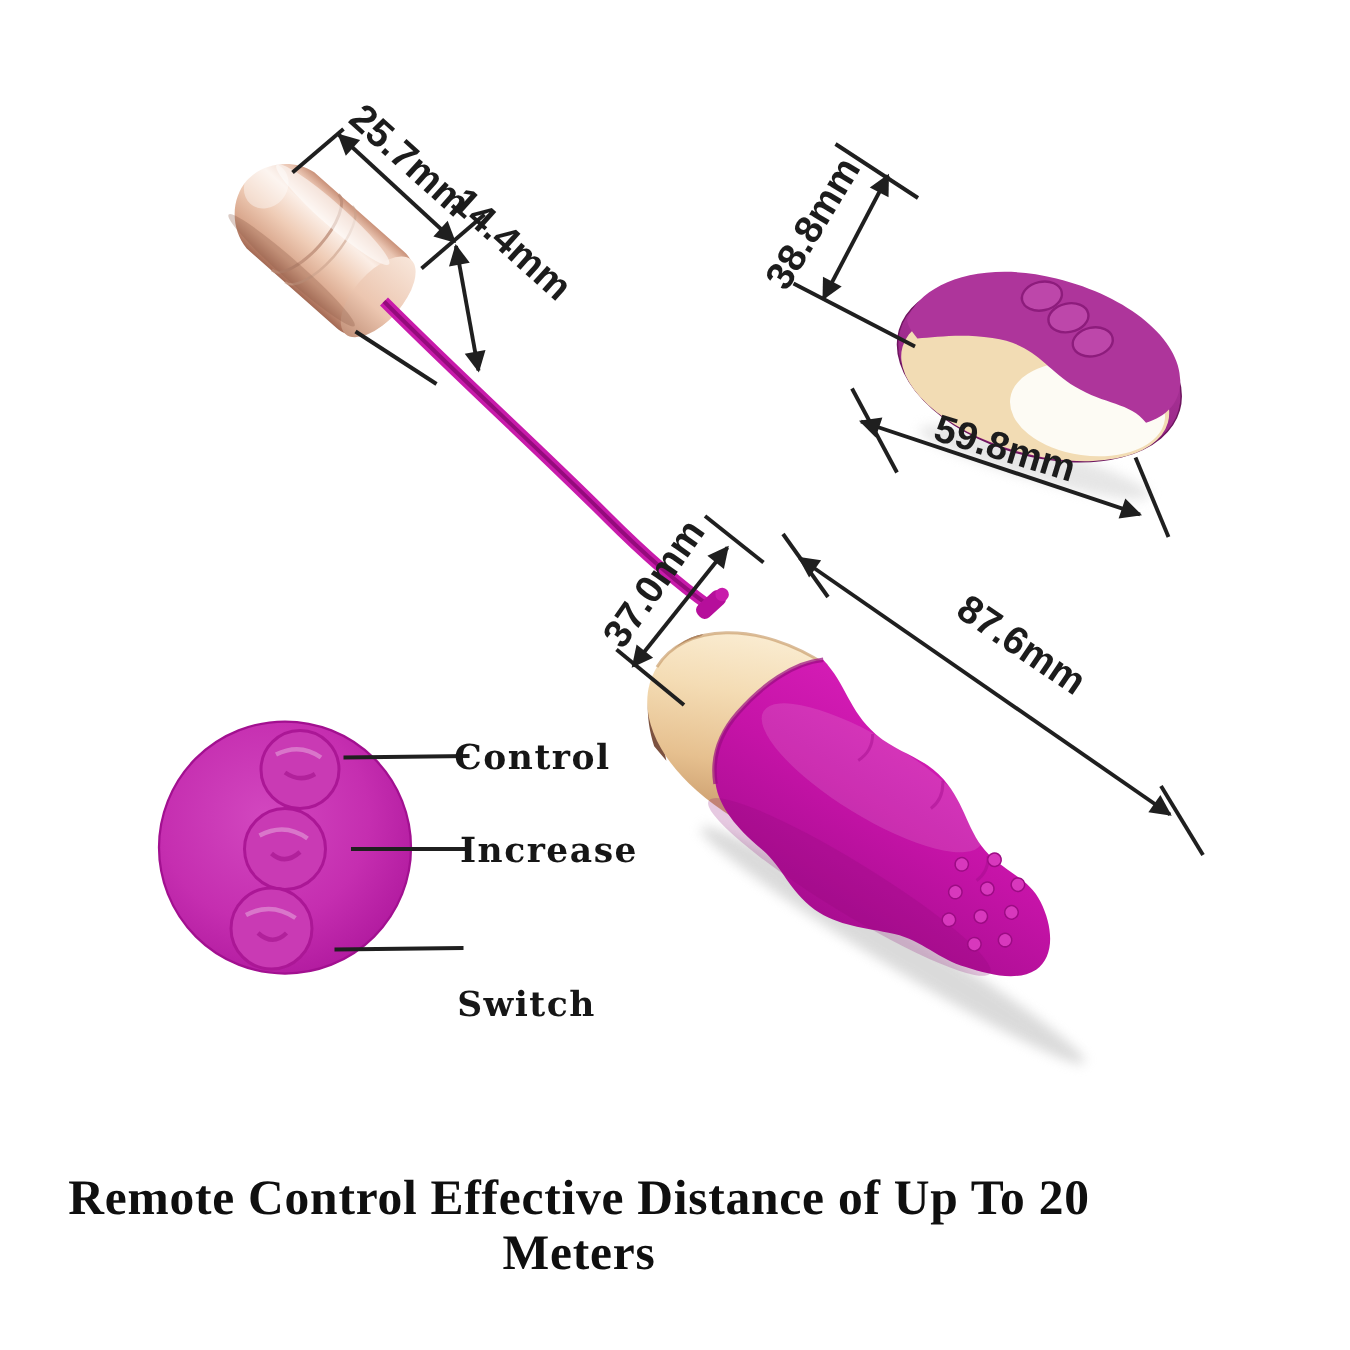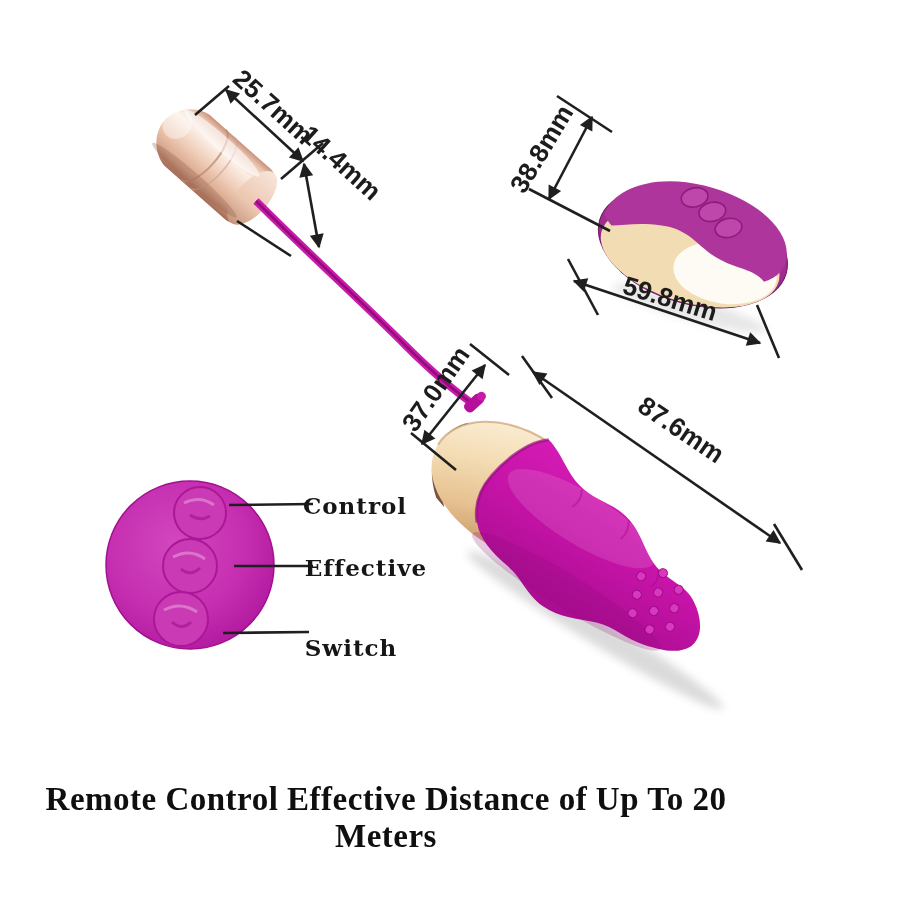--- a/index.html
+++ b/index.html
@@ -174,17 +174,17 @@
 </svg>
 
   <span class="dim-label" style="left:273px;top:107px;transform:translate(-50%,-50%) rotate(42deg);">25.7mm</span>
   <span class="dim-label" style="left:341px;top:163px;transform:translate(-50%,-50%) rotate(42deg);">14.4mm</span>
   <span class="dim-label" style="left:542px;top:149px;transform:translate(-50%,-50%) rotate(-59deg);">38.8mm</span>
   <span class="dim-label" style="left:670px;top:299px;transform:translate(-50%,-50%) rotate(17deg);">59.8mm</span>
   <span class="dim-label" style="left:436px;top:389px;transform:translate(-50%,-50%) rotate(-55deg);">37.0mm</span>
   <span class="dim-label" style="left:681px;top:430px;transform:translate(-50%,-50%) rotate(34deg);">87.6mm</span>
 
   <span class="word-label" style="left:355px;top:505px;transform:translate(-50%,-50%);">Control</span>
-  <span class="word-label" style="left:366px;top:567px;transform:translate(-50%,-50%);">Effective</span>
-  <span class="word-label" style="left:351px;top:647px;transform:translate(-50%,-50%);">Switch</span>
+  <span class="word-label" style="left:366px;top:567px;transform:translate(-50%,-50%);">Increase</span>
+  <span class="word-label" style="left:351px;top:670px;transform:translate(-50%,-50%);">Switch</span>
 
   <div class="caption">Remote Control Effective Distance of Up To 20 Meters</div>
 </div>
 
 </body></html>

